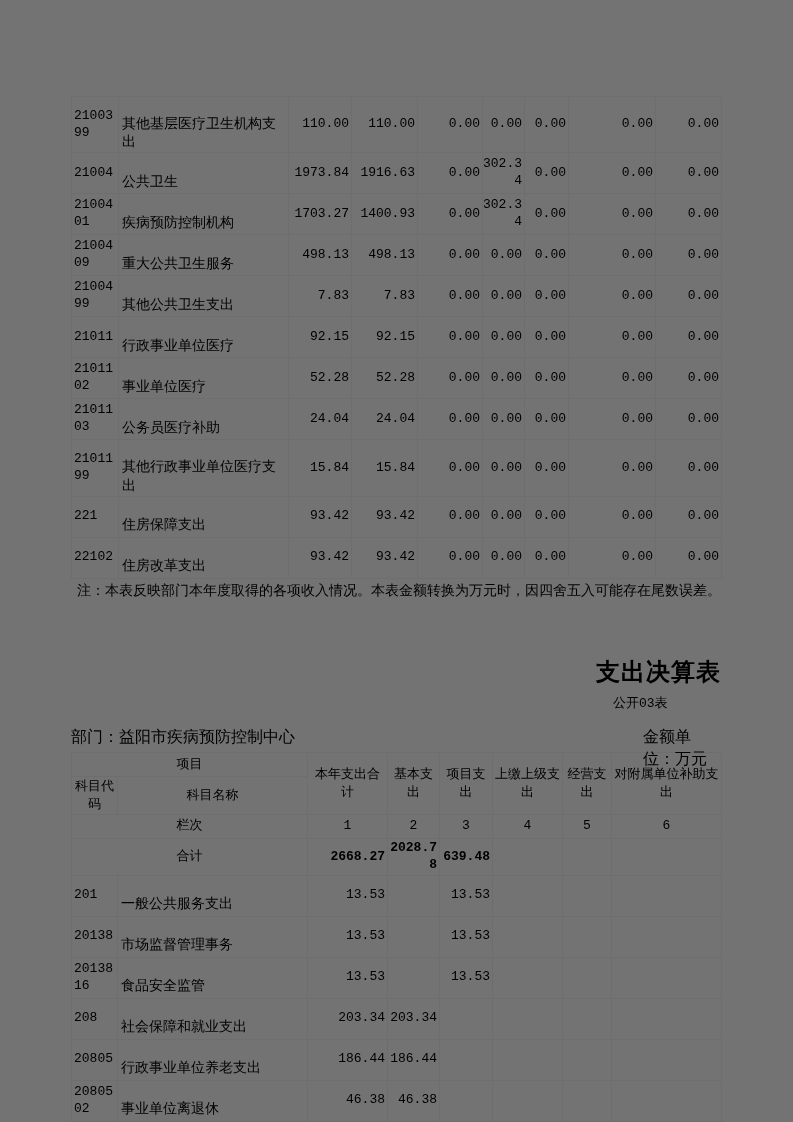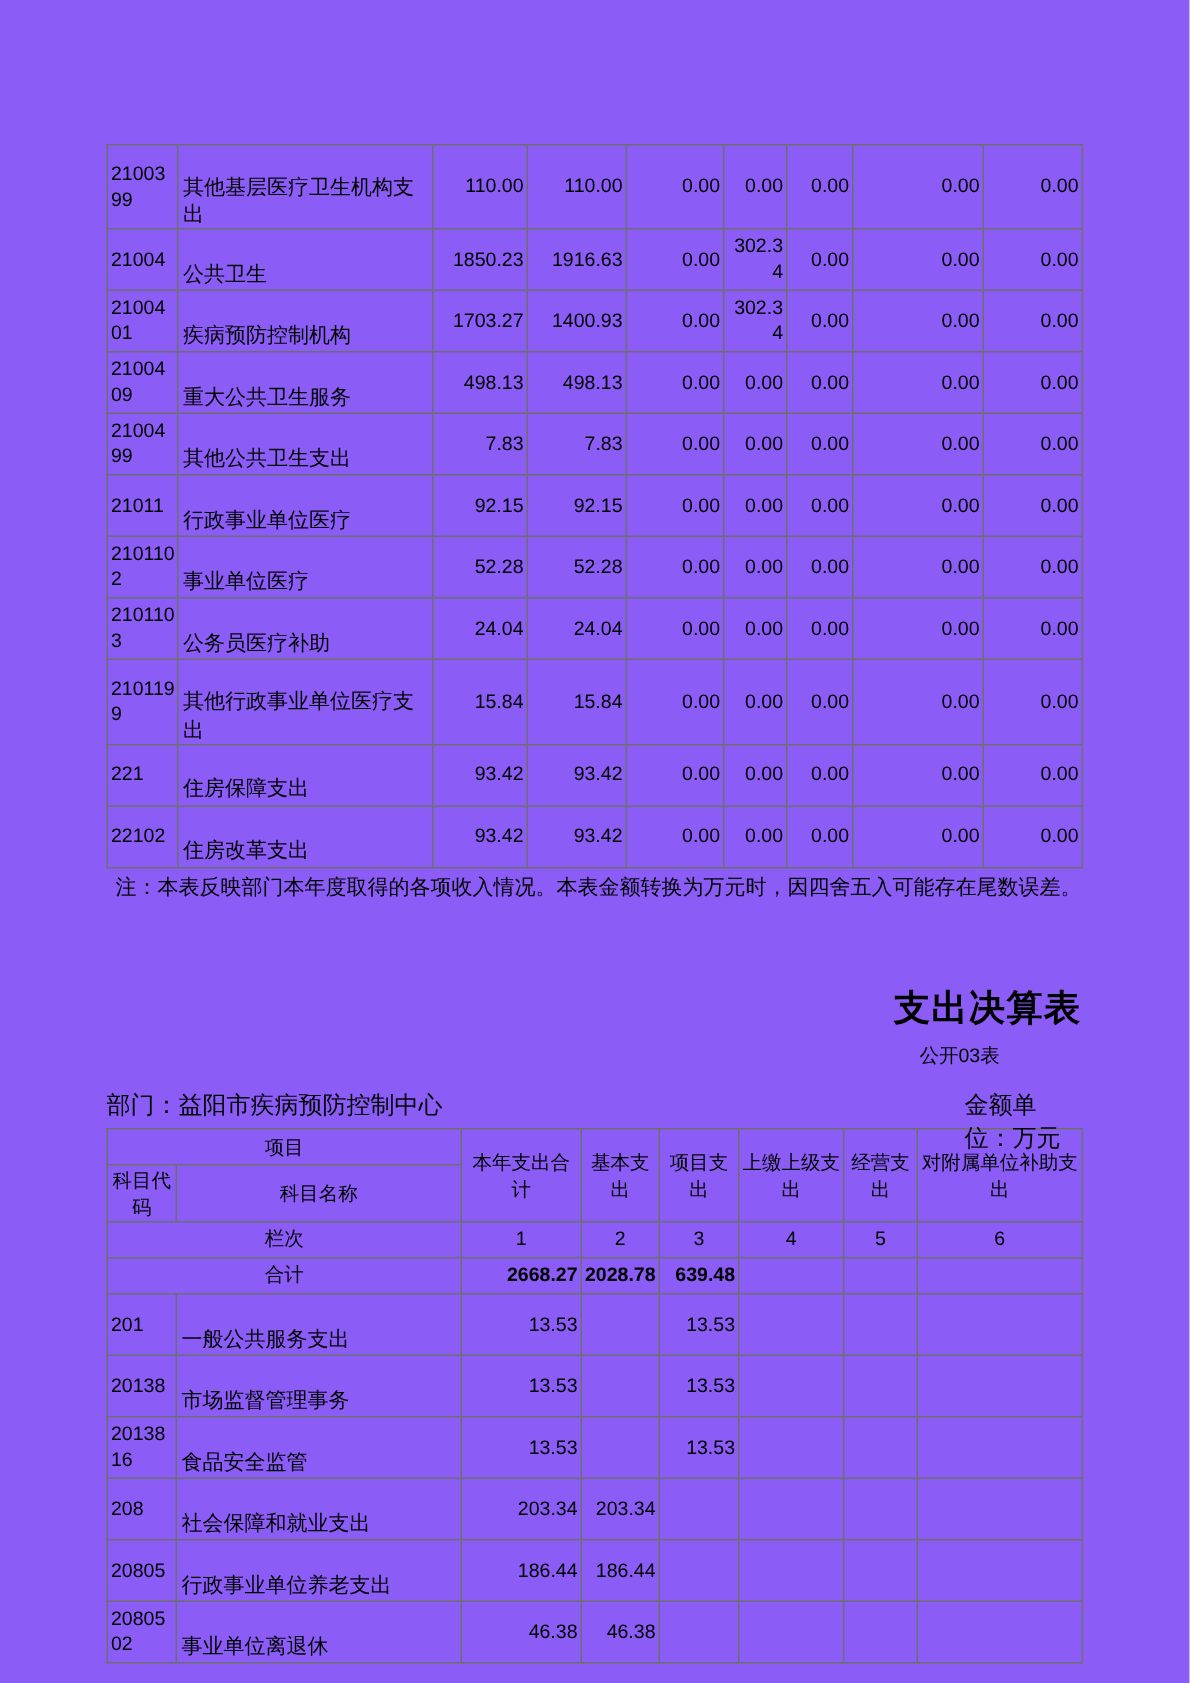--- a/index.html
+++ b/index.html
@@ -4,22 +4,22 @@
 <style>
   html, body {
     margin: 0;
     padding: 0;
     background: #ffffff;
   }
   .page {
     position: relative;
     width: 793px;
     height: 1122px;
-    background: #8b5cf6;
-    font-family: Liberation Sans, sans-serif;
+    background: #737373;
+    font-family: Liberation Mono, monospace;
     color: #000000;
     overflow: hidden;
   }
   .content {
     position: absolute;
     left: 71px;
     top: 0;
     width: 650px;
   }
   table.grid {
@@ -131,21 +131,21 @@
             <td class="num">110.00</td>
             <td class="num">0.00</td>
             <td class="num">0.00</td>
             <td class="num">0.00</td>
             <td class="num">0.00</td>
             <td class="num">0.00</td>
           </tr>
           <tr>
             <td class="code">21004</td>
             <td class="name">公共卫生</td>
-            <td class="num">1850.23</td>
+            <td class="num">1973.84</td>
             <td class="num">1916.63</td>
             <td class="num">0.00</td>
             <td class="num">302.34</td>
             <td class="num">0.00</td>
             <td class="num">0.00</td>
             <td class="num">0.00</td>
           </tr>
           <tr>
             <td class="code">2100401</td>
             <td class="name">疾病预防控制机构</td>

